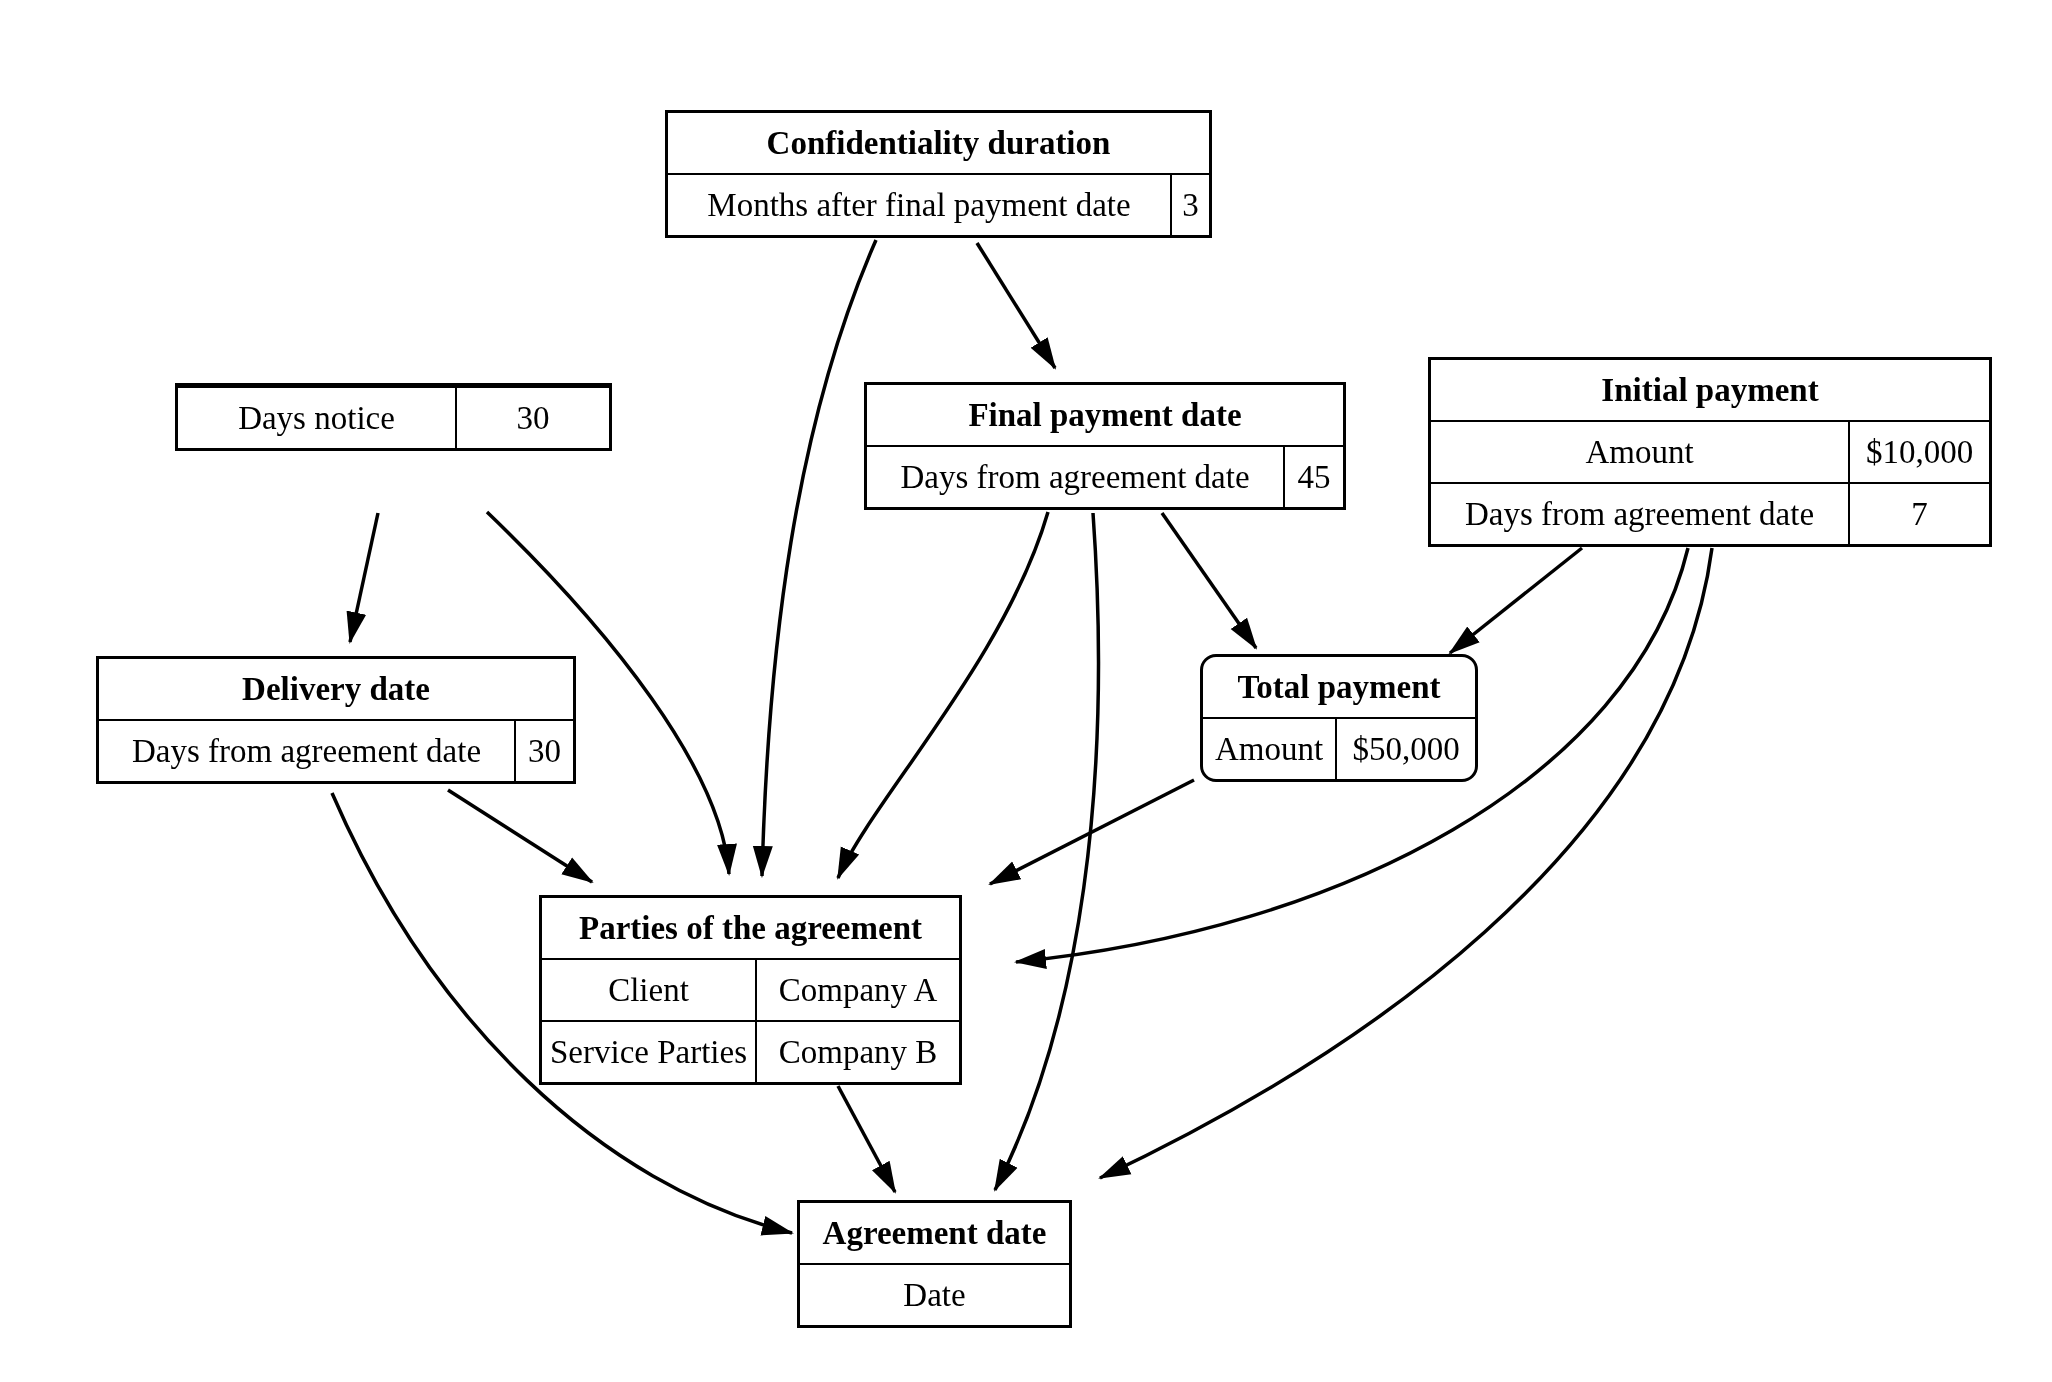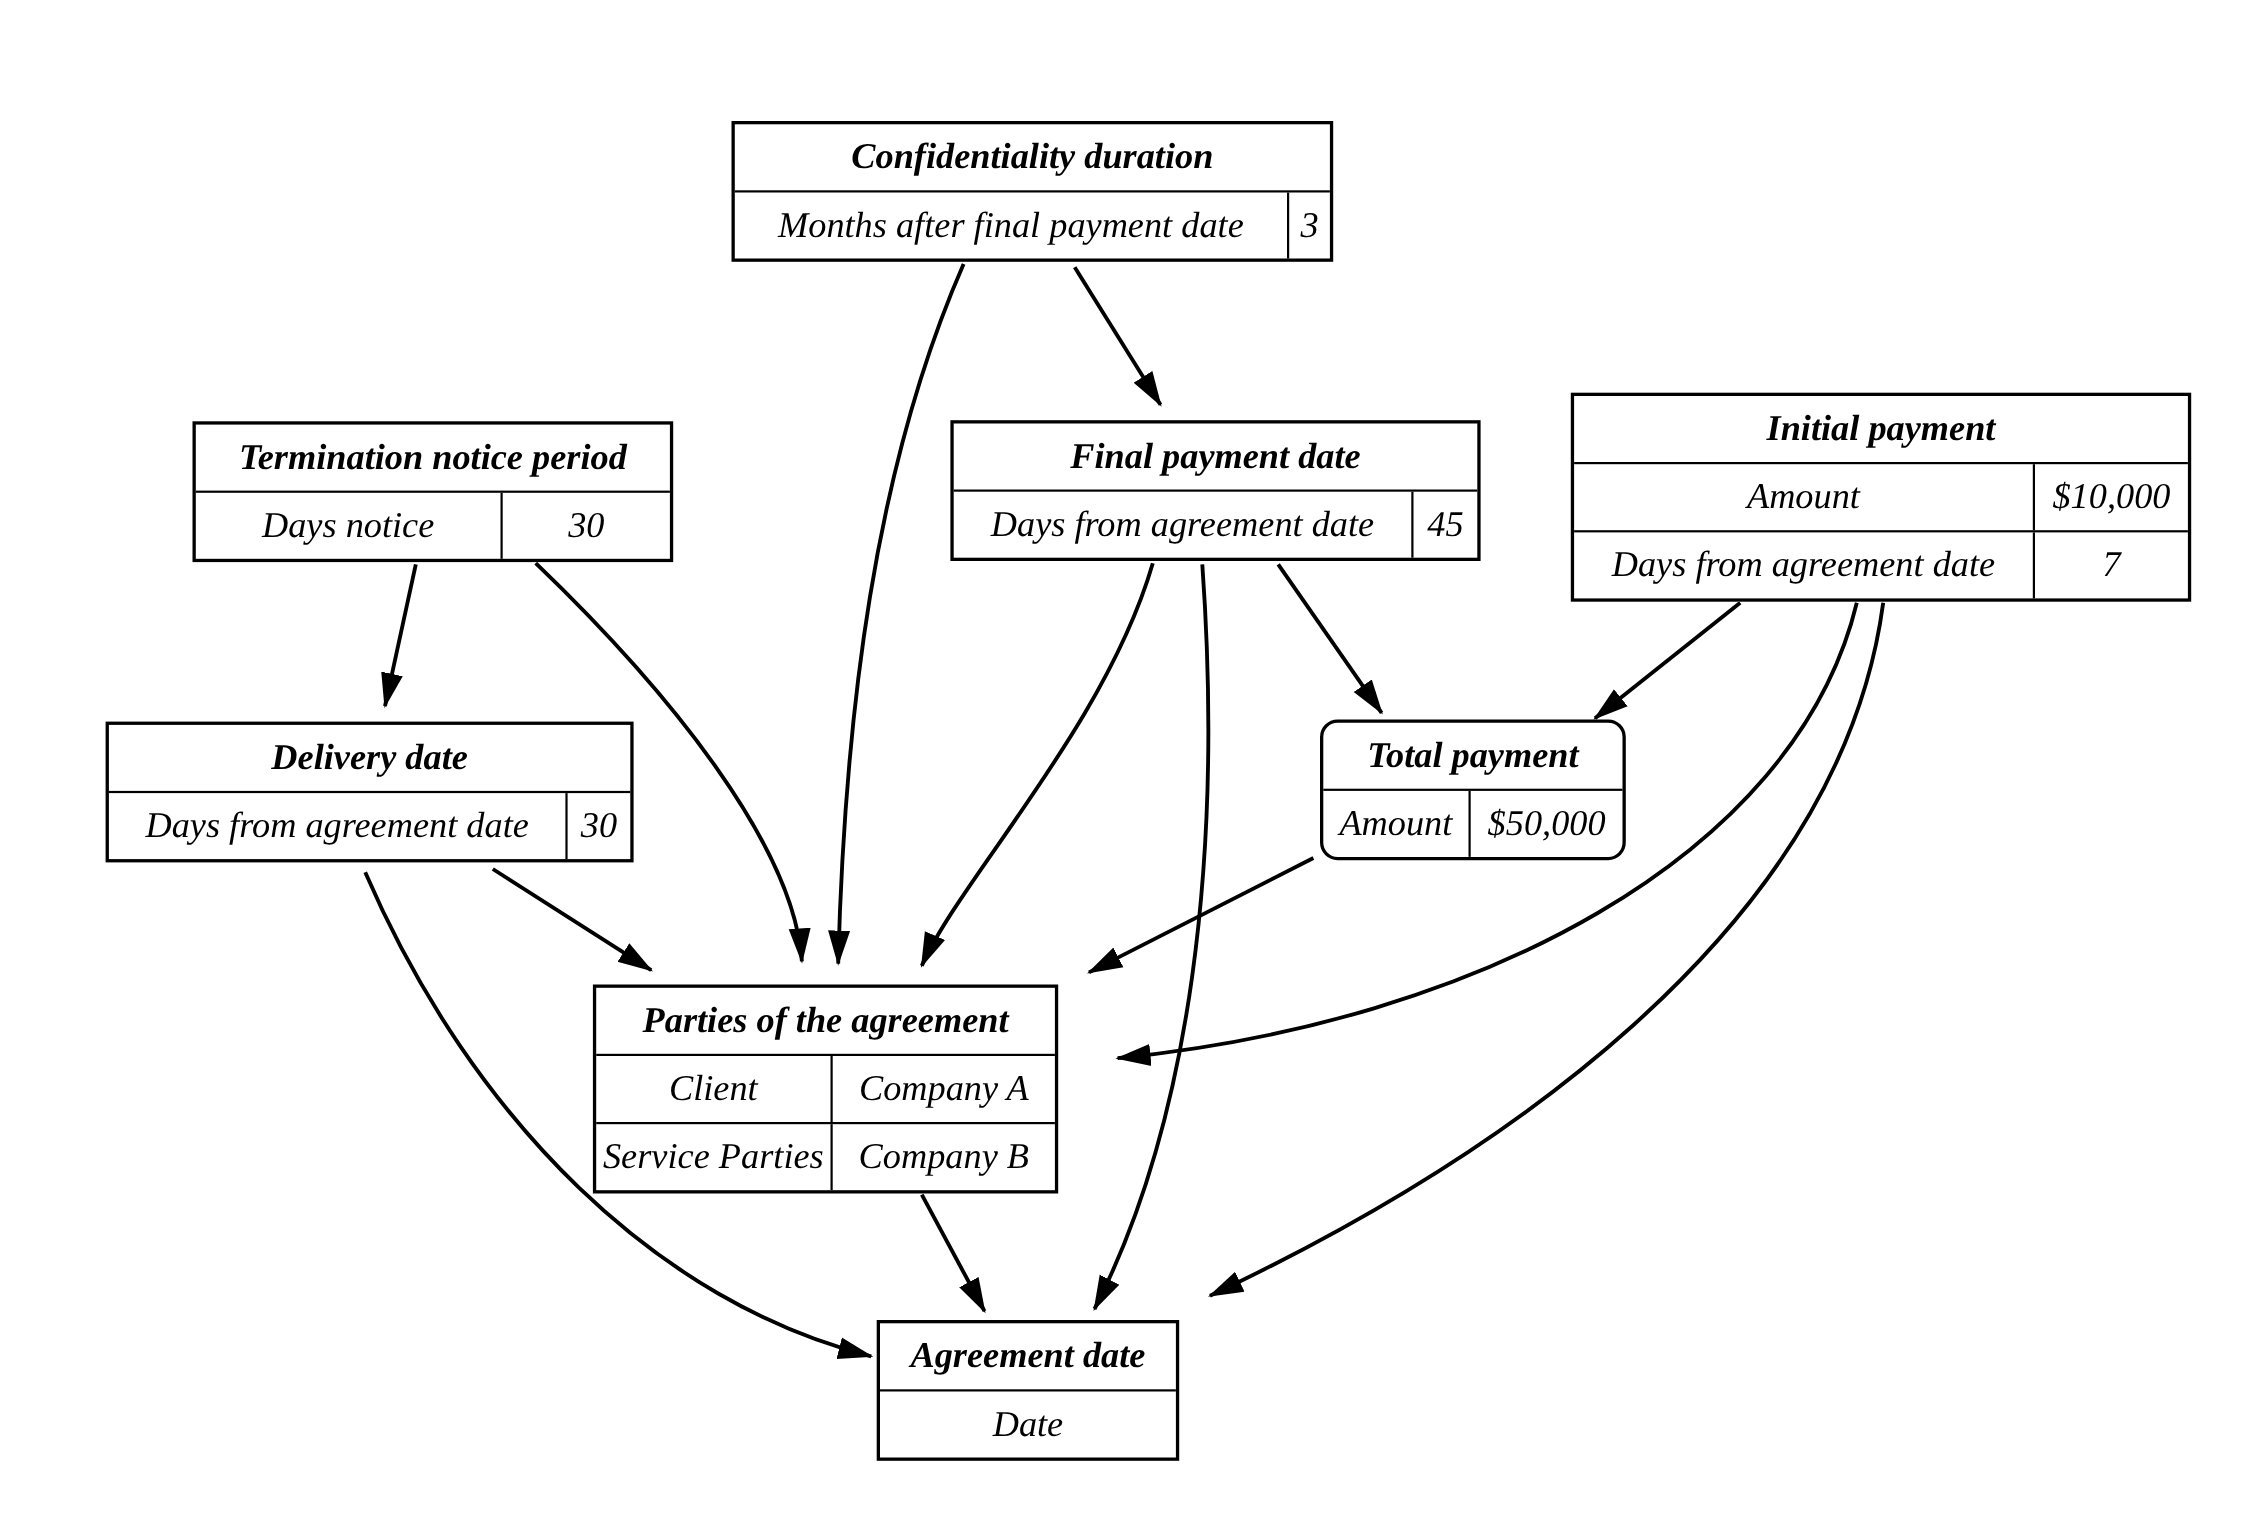--- a/index.html
+++ b/index.html
@@ -1,20 +1,20 @@
 <!DOCTYPE html>
 <html><head>
 <meta charset="utf-8">
 <style>
   html,body{margin:0;padding:0;}
   body{
     width:2052px;height:1382px;position:relative;background:#ffffff;
     font-family:"Liberation Serif", serif;
   }
-  #canvas{position:absolute;left:0;top:0;width:2052px;height:1382px;font-style:italic;}
+  #canvas{position:absolute;left:0;top:0;width:2052px;height:1382px;}
   svg.edges{position:absolute;left:0;top:0;pointer-events:none;}
   .node{
     position:absolute;background:#ffffff;border:3px solid #000;
     box-sizing:border-box;font-size:33px;color:#000;text-align:center;
   }
   .node .hd{
     height:60px;display:flex;align-items:center;justify-content:center;
     font-weight:bold;
   }
   .node .row{
@@ -59,21 +59,20 @@
 
   <div class="node" style="left:665px;top:110px;width:547px;">
     <div class="hd">Confidentiality duration</div>
     <div class="row">
       <span class="lbl">Months after final payment date</span>
       <span class="val" style="width:37px">3</span>
     </div>
   </div>
 
   <div class="node" style="left:175px;top:383px;width:437px;">
-    <div class="hd">Termination notice period</div>
     <div class="row">
       <span class="lbl">Days notice</span>
       <span class="val" style="width:152px">30</span>
     </div>
   </div>
 
   <div class="node" style="left:864px;top:382px;width:482px;">
     <div class="hd">Final payment date</div>
     <div class="row">
       <span class="lbl">Days from agreement date</span>

